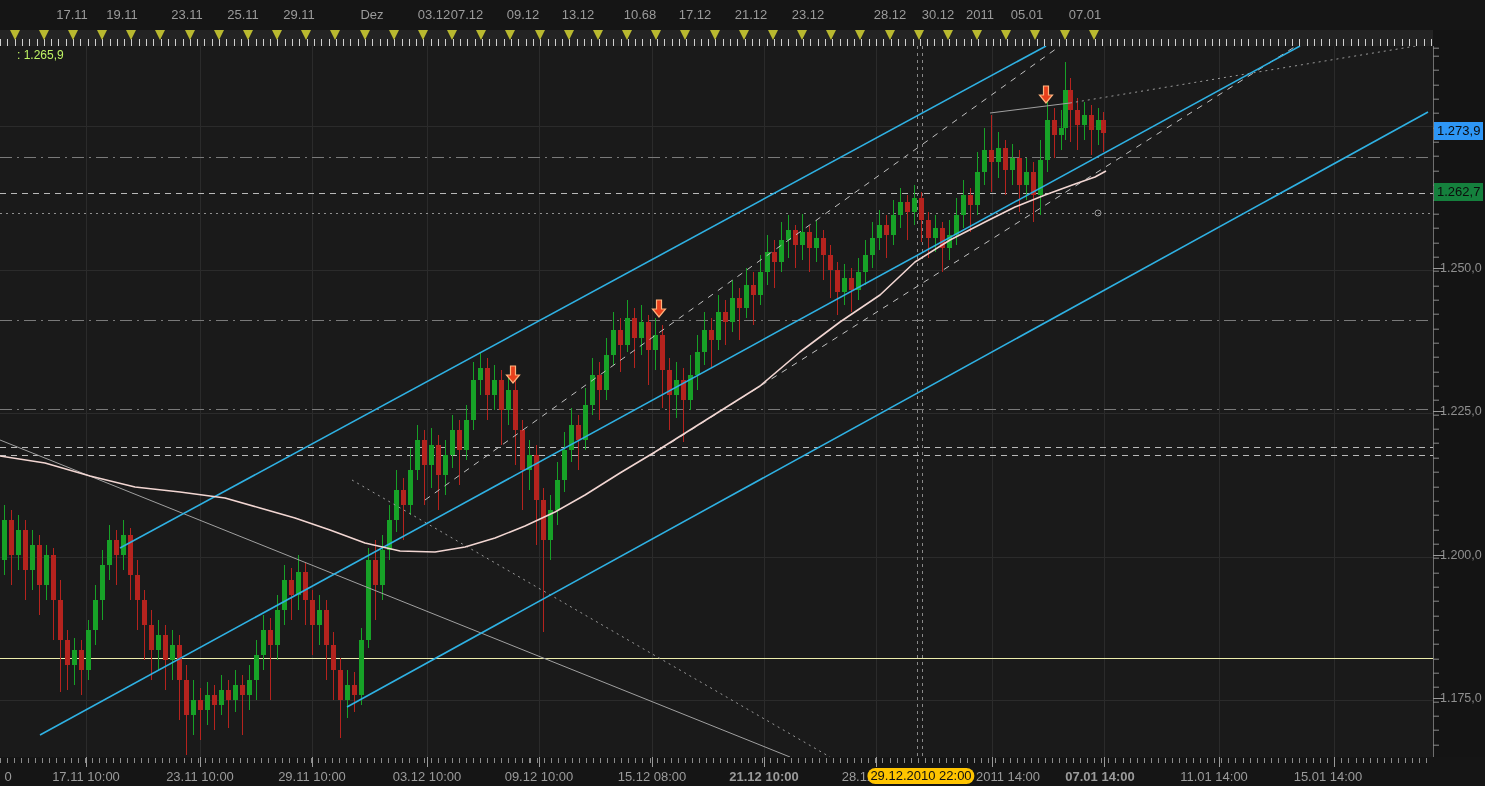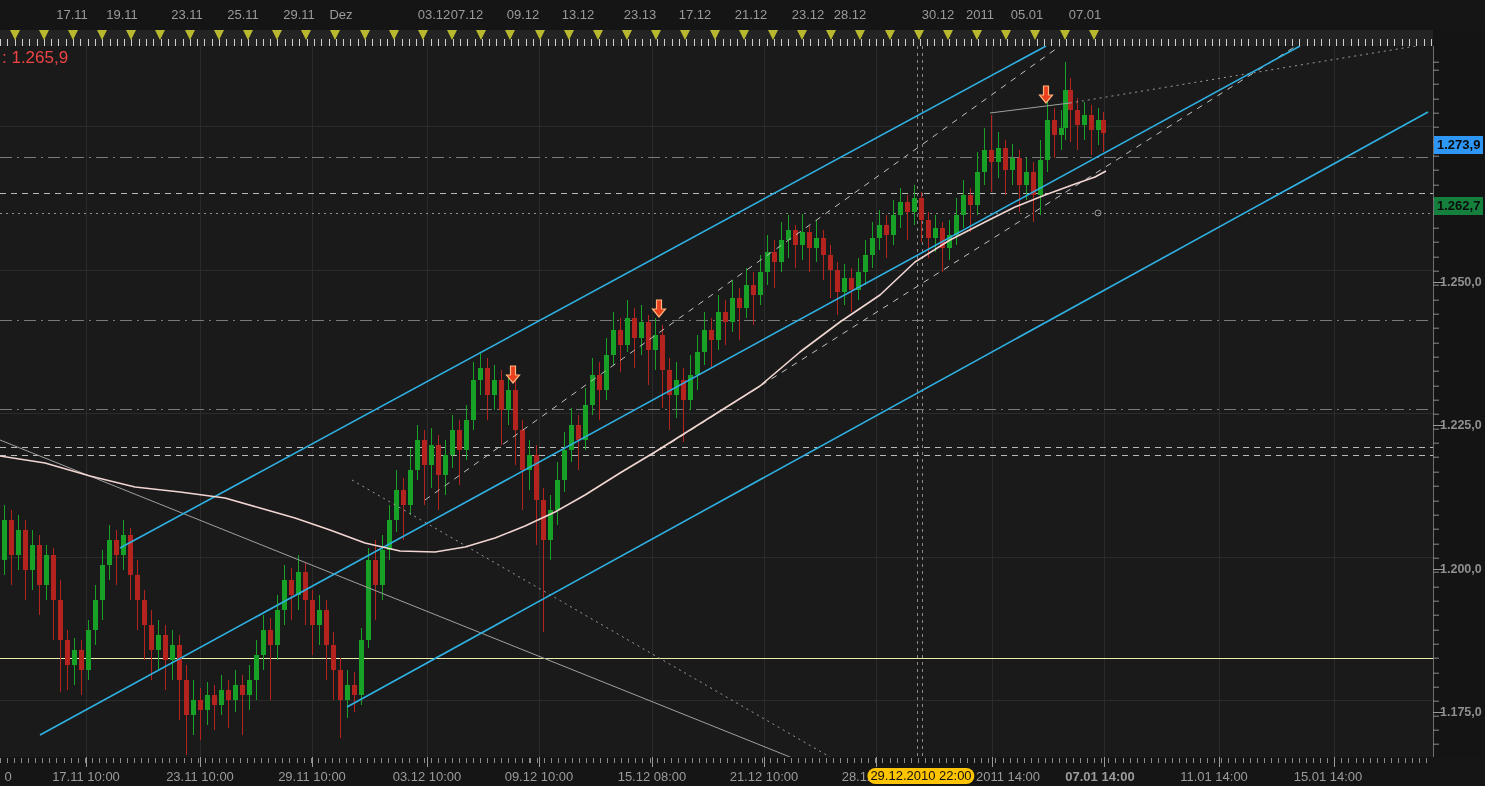--- a/index.html
+++ b/index.html
@@ -6,22 +6,22 @@
     font-family:"Liberation Sans",sans-serif;}
   #stage{position:relative;width:1485px;height:786px;background:#141414;}
   #top-axis{position:absolute;left:0;top:0;width:1485px;height:30px;background:#151515;}
   .top-label{position:absolute;top:7px;transform:translateX(-50%);color:#9b9b9b;font-size:13px;white-space:nowrap;}
   #ruler{position:absolute;left:0;top:30px;width:1433px;height:16px;background:#232323;border-bottom:1px solid #8f8f8f;}
   #ruler-ticks{position:absolute;left:0;bottom:0;width:1433px;height:7px;
     background:repeating-linear-gradient(90deg,#cfcfcf 0 1px,transparent 1px 7.3px);}
   .tri{position:absolute;top:0;width:0;height:0;border-left:5px solid transparent;
     border-right:5px solid transparent;border-top:10px solid #b9b92f;}
   #plot-svg{position:absolute;left:0;top:0;}
-  #price-label{position:absolute;left:2px;top:48px;color:#ef4444;font-size:17px;}
-  #right-axis{position:absolute;left:1433px;top:58px;width:36px;height:711px;font-weight:bold;}
+  #price-label{position:absolute;left:17px;top:48px;color:#bef264;font-size:12px;}
+  #right-axis{position:absolute;left:1433px;top:44px;width:36px;height:711px;}
   .ra-label{position:absolute;left:7px;transform:translateY(-50%);color:#8f8f8f;font-size:12.5px;}
   #ra-ticks{position:absolute;left:0;top:0;width:6px;height:711px;
     background:repeating-linear-gradient(180deg,#8a8a8a 0 1px,transparent 1px 14.35px);background-position:0 11.7px;}
   .badge{position:absolute;left:1px;transform:translateY(-50%);color:#0c0c0c;font-size:13px;
     padding:1px 3px 2px 3px;white-space:nowrap;}
   #bottom-axis{position:absolute;left:0;top:757px;width:1485px;height:29px;background:#151515;}
   #ba-ticks{position:absolute;left:0;top:1px;width:1433px;height:5px;
     background:repeating-linear-gradient(90deg,#8a8a8a 0 1px,transparent 1px 7.06px);}
   .ba-major{position:absolute;top:0;width:1px;height:10px;background:#9a9a9a;}
   .ba-label{position:absolute;top:12px;transform:translateX(-50%);color:#9b9b9b;font-size:13px;white-space:nowrap;}
@@ -32,30 +32,30 @@
 <body>
 
 <div id="stage">
   <div id="top-axis">
       <div class="top-label" style="left: 22px; margin-top: 20px;">15.11</div>
       <div class="top-label" style="left: 72px;">17.11</div>
       <div class="top-label" style="left: 122px;">19.11</div>
       <div class="top-label" style="left: 187px;">23.11</div>
       <div class="top-label" style="left: 243px;">25.11</div>
       <div class="top-label" style="left: 299px;">29.11</div>
-      <div class="top-label" style="left: 341px; text-align: center;">Dez</div>
+      <div class="top-label" style="left: 372px; text-align: center;">Dez</div>
       <div class="top-label" style="left: 410px; margin-left: 24px;">03.12</div>
       <div class="top-label" style="left: 467px;">07.12</div>
       <div class="top-label" style="left: 523px;">09.12</div>
       <div class="top-label" style="left: 578px;">13.12</div>
-      <div class="top-label" style="left: 640px;">23.13</div>
+      <div class="top-label" style="left: 640px;">10.68</div>
       <div class="top-label" style="left: 695px;">17.12</div>
       <div class="top-label" style="left: 751px;">21.12</div>
       <div class="top-label" style="left: 808px; text-align: center;">23.12</div>
-      <div class="top-label" style="left: 850px;">28.12</div>
+      <div class="top-label" style="left: 890px;">28.12</div>
       <div class="top-label" style="left: 922px; margin-left: 16px;">30.12</div>
       <div class="top-label" style="left: 980px;">2011</div>
       <div class="top-label" style="left: 1027px;">05.01</div>
       <div class="top-label" style="left: 1085px;">07.01</div>
     </div>
   <div id="ruler">
     <div id="ruler-ticks"></div>
   <div class="tri" style="left: 9.5px; border-top-color: rgb(185, 185, 47);"></div>
       <div class="tri" style="left: 38.67px; border-top-color: rgb(185, 185, 47);"></div>
       <div class="tri" style="left: 67.84px; border-top-color: rgb(185, 185, 47);"></div>
@@ -483,21 +483,21 @@
   <div id="bottom-axis">
     <div id="ba-ticks"></div>
     <div id="ba-highlight" style="left: 921px; background: rgb(255, 196, 0);">29.12.2010 22:00</div>
   <div class="ba-label" style="left: 8px;">0</div>
       <div class="ba-label" style="left: 86px;">17.11 10:00</div>
       <div class="ba-label" style="left: 200px;">23.11 10:00</div>
       <div class="ba-label" style="left: 312px;">29.11 10:00</div>
       <div class="ba-label" style="left: 427px;">03.12 10:00</div>
       <div class="ba-label" style="left: 539px;">09.12 10:00</div>
       <div class="ba-label" style="left: 652px;">15.12 08:00</div>
-      <div class="ba-label" style="left: 764px;">21.12 10:00</div>
+      <div class="ba-label" style="left: 764px; font-weight: bold;">21.12 10:00</div>
       <div class="ba-label" style="left: 876px;">28.12 10:00</div>
       <div class="ba-label" style="left: 1008px;">2011 14:00</div>
       <div class="ba-label" style="left: 1100px; font-weight: bold;">07.01 14:00</div>
       <div class="ba-label" style="left: 1214px;">11.01 14:00</div>
       <div class="ba-label" style="left: 1328px;">15.01 14:00</div>
       <div class="ba-major" style="left: 86px;"></div>
       <div class="ba-major" style="left: 200px;"></div>
       <div class="ba-major" style="left: 312px;"></div>
       <div class="ba-major" style="left: 427px;"></div>
       <div class="ba-major" style="left: 539px;"></div>

